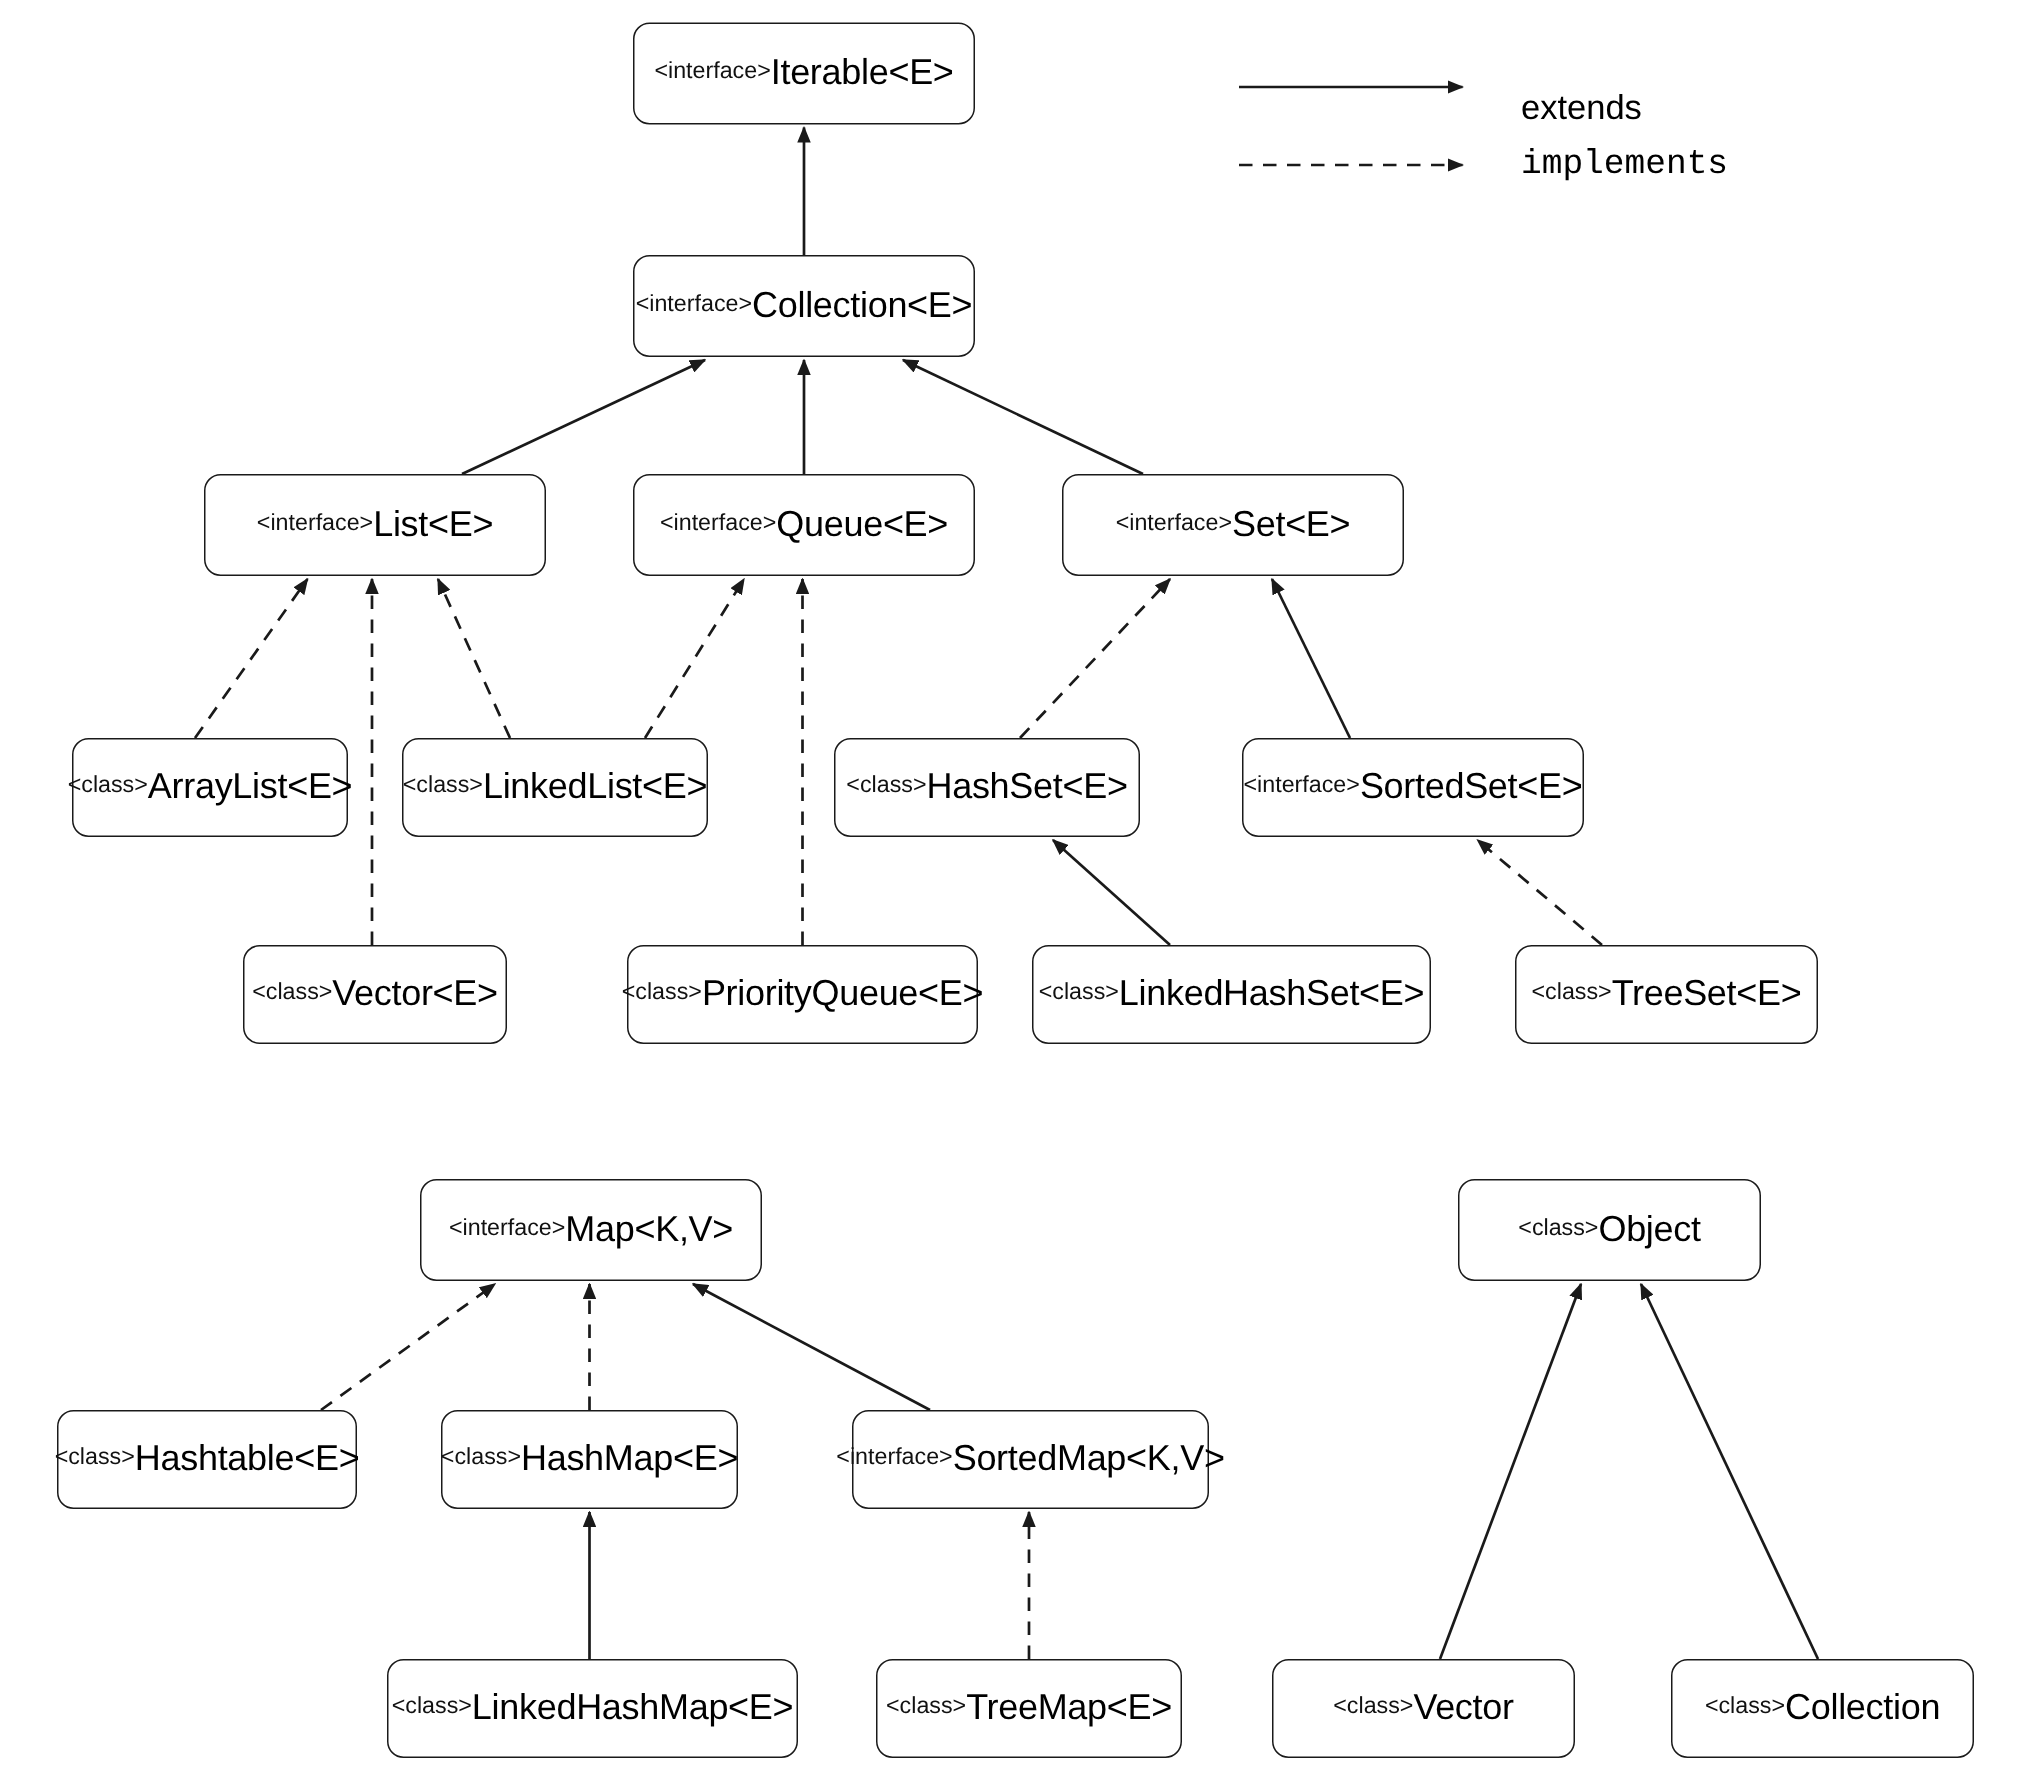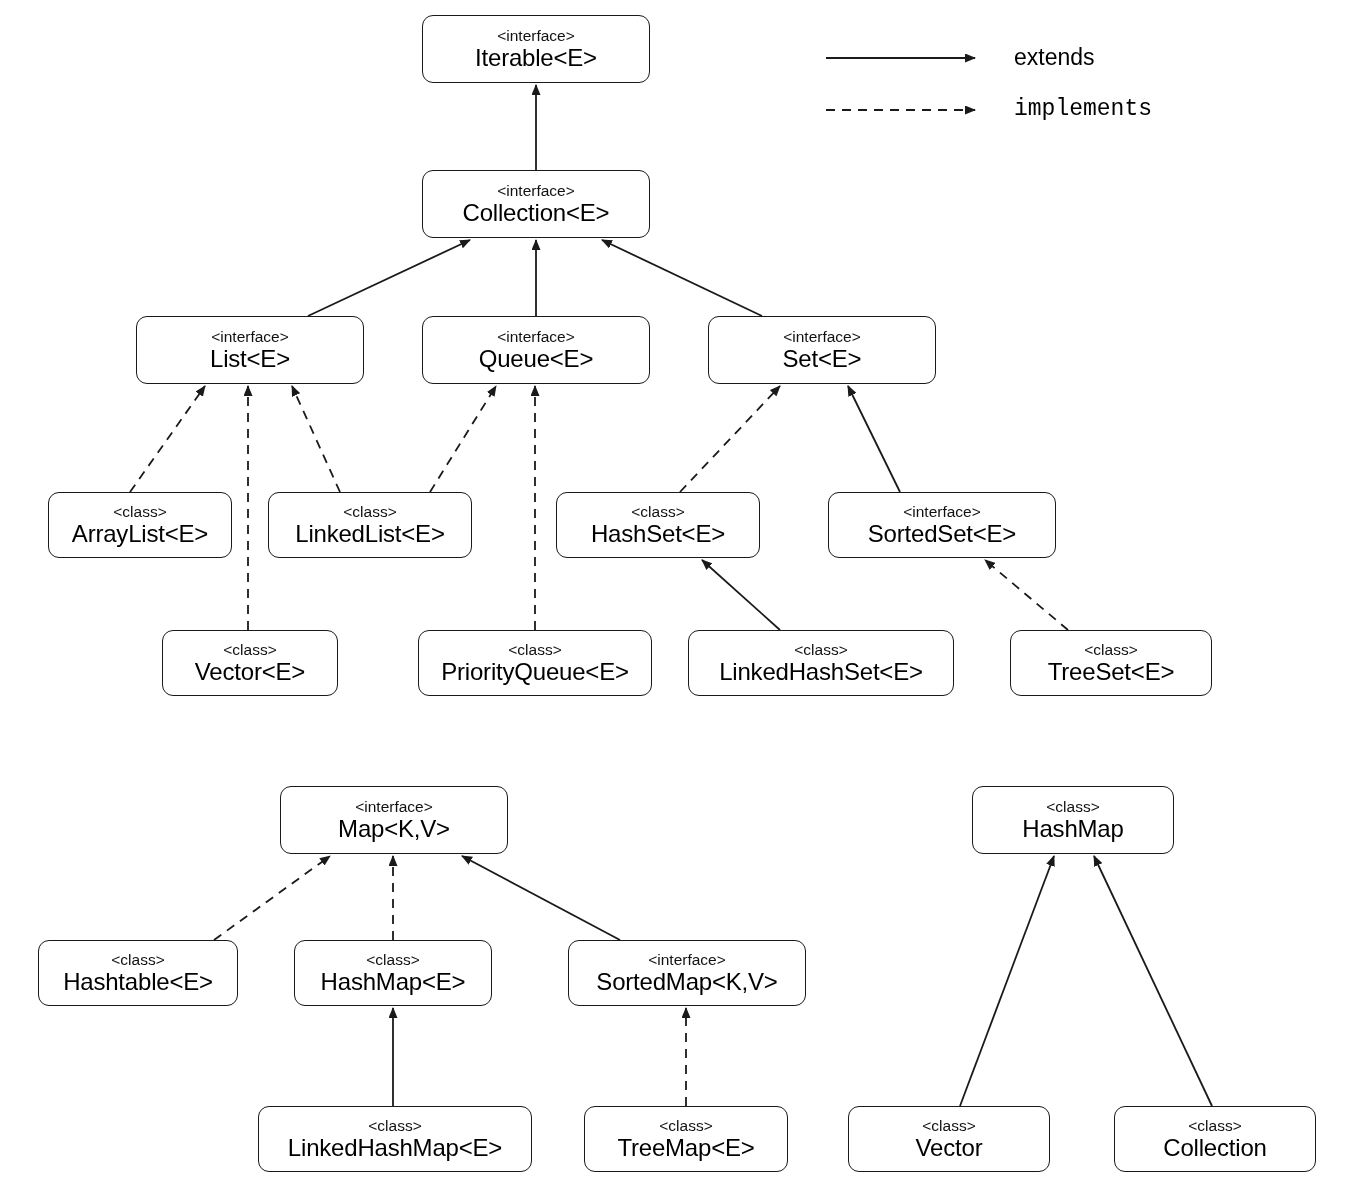--- a/index.html
+++ b/index.html
@@ -23,21 +23,20 @@
     height: 1190px;
     pointer-events: none;
   }
   .node {
     position: absolute;
     box-sizing: border-box;
     border: 1.6px solid #1a1a1a;
     border-radius: 11px;
     background: #ffffff;
     display: flex;
-    flex-direction: column;
     align-items: center;
     justify-content: center;
     line-height: 1;
     z-index: 2;
   }
   .node .stereotype {
     font-size: 15.5px;
     color: #111111;
     letter-spacing: 0px;
     margin-bottom: 3px;
@@ -149,21 +148,21 @@
       <div class="node" style="left: 1010px; top: 630px; width: 202px; height: 66px;">
         <div class="stereotype">&lt;class&gt;</div>
         <div class="nodename">TreeSet&lt;E&gt;</div>
       </div>
       <div class="node" style="left: 280px; top: 786px; width: 228px; height: 68px;">
         <div class="stereotype">&lt;interface&gt;</div>
         <div class="nodename">Map&lt;K,V&gt;</div>
       </div>
       <div class="node" style="left: 972px; top: 786px; width: 202px; height: 68px;">
         <div class="stereotype">&lt;class&gt;</div>
-        <div class="nodename">HashMap</div>
+        <div class="nodename">Object</div>
       </div>
       <div class="node" style="left: 38px; top: 940px; width: 200px; height: 66px;">
         <div class="stereotype">&lt;class&gt;</div>
         <div class="nodename">Hashtable&lt;E&gt;</div>
       </div>
       <div class="node" style="left: 294px; top: 940px; width: 198px; height: 66px;">
         <div class="stereotype">&lt;class&gt;</div>
         <div class="nodename">HashMap&lt;E&gt;</div>
       </div>
       <div class="node" style="left: 568px; top: 940px; width: 238px; height: 66px;">
@@ -181,16 +180,16 @@
       <div class="node" style="left: 848px; top: 1106px; width: 202px; height: 66px;">
         <div class="stereotype">&lt;class&gt;</div>
         <div class="nodename">Vector</div>
       </div>
       <div class="node" style="left: 1114px; top: 1106px; width: 202px; height: 66px;">
         <div class="stereotype">&lt;class&gt;</div>
         <div class="nodename">Collection</div>
       </div>
     </div>
 
-  <div class="legend-label" style="left:1014px; top:46px;">extends</div>
+  <div class="legend-label" style="left:1014px; top:60px;">extends</div>
   <div class="legend-label" style="left:1014px; top:98px;font-family:Liberation Mono, monospace;">implements</div>
 
 </div>
 
 </body></html>

